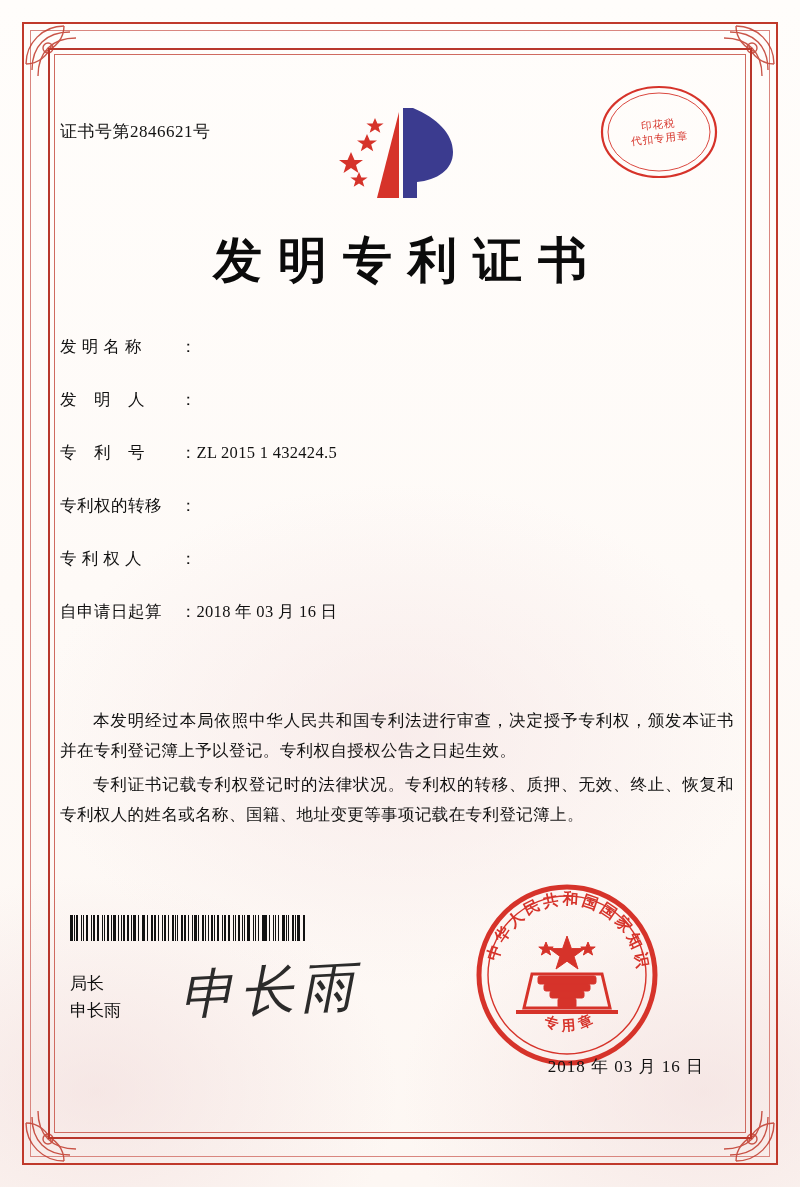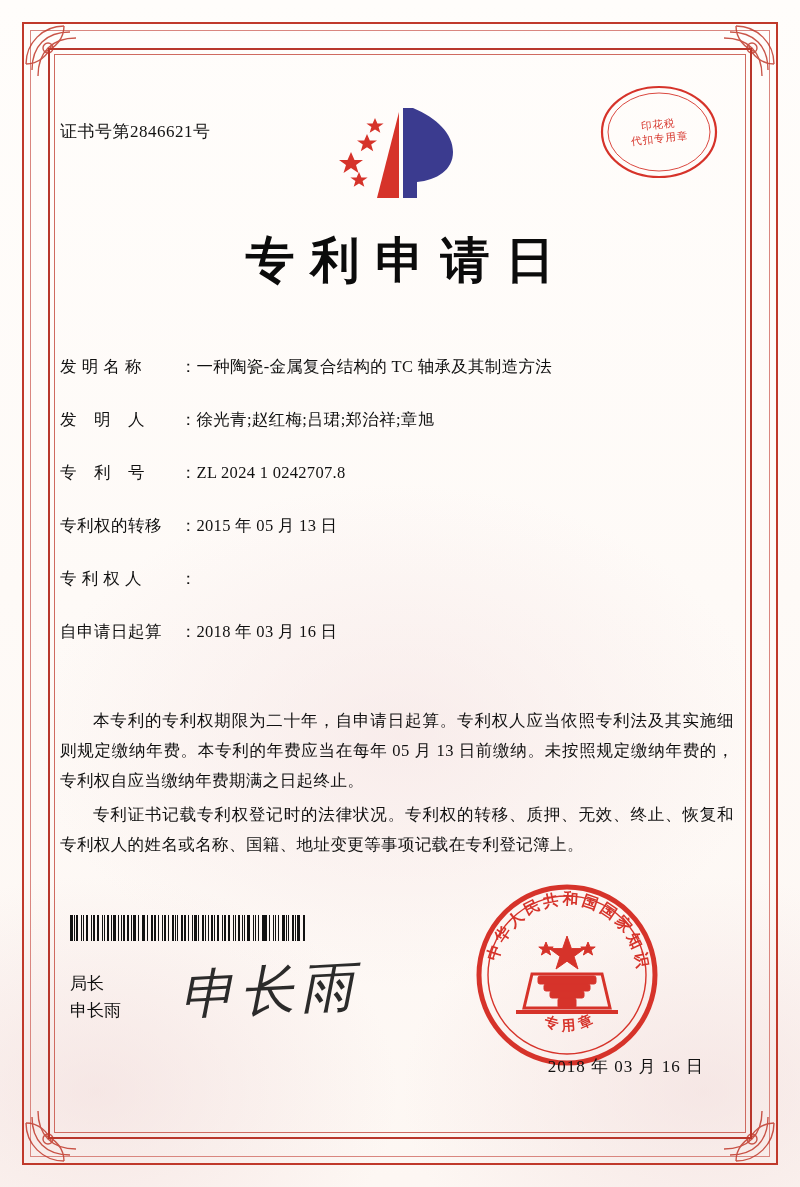--- a/index.html
+++ b/index.html
@@ -122,21 +122,21 @@
     letter-spacing: 16px;
     text-indent: 16px;
     color: #0b0b0b;
     font-family: "DejaVu Serif", "Liberation Serif", serif;
   }
 
   .fields {
     position: absolute;
     left: 0px;
     right: 0px;
-    top: 296px;
+    top: 276px;
     font-size: 16.5px;
     color: #111;
   }
   .field {
     display: flex;
     align-items: baseline;
     margin-bottom: 31px;
     white-space: nowrap;
   }
   .field .label {
@@ -304,56 +304,53 @@
       <svg width="126" height="100" viewBox="0 0 126 100" style="position:absolute;inset:0;">
         <ellipse cx="63" cy="50" rx="57" ry="45" fill="none" stroke="#d6332a" stroke-width="2.2"></ellipse>
         <ellipse cx="63" cy="50" rx="51" ry="39" fill="none" stroke="#d6332a" stroke-width="0.9"></ellipse>
       </svg>
       <div class="lines">
         <span>印花税</span>
         <span>代扣专用章</span>
       </div>
     </div>
 
-    <div class="title">专利申请日</div>
+    <div class="title">发明专利证书</div>
 
     <div class="fields">
       <div class="field">
         <span class="label lbl-w1">发 明 名 称</span>
         <span class="sep">：</span>
-        <span class="value">一种陶瓷-金属复合结构的 TC 轴承及其制造方法</span>
       </div>
       <div class="field">
         <span class="label lbl-w1">发　明　人</span>
         <span class="sep">：</span>
-        <span class="value">徐光青;赵红梅;吕珺;郑治祥;章旭</span>
       </div>
       <div class="field">
         <span class="label lbl-w1">专　利　号</span>
         <span class="sep">：</span>
-        <span class="value">ZL 2024 1 0242707.8</span>
+        <span class="value">ZL 2015 1 432424.5</span>
       </div>
       <div class="field">
         <span class="label lbl-w1">专利权的转移</span>
         <span class="sep">：</span>
-        <span class="value">2015 年 05 月 13 日</span>
       </div>
       <div class="field">
         <span class="label lbl-w1">专 利 权 人</span>
         <span class="sep">：</span>
       </div>
       <div class="field">
         <span class="label lbl-w1">自申请日起算</span>
         <span class="sep">：</span>
         <span class="value">2018 年 03 月 16 日</span>
       </div>
     </div>
 
     <div class="body-text">
-      <p>本专利的专利权期限为二十年，自申请日起算。专利权人应当依照专利法及其实施细则规定缴纳年费。本专利的年费应当在每年 05 月 13 日前缴纳。未按照规定缴纳年费的，专利权自应当缴纳年费期满之日起终止。</p>
+      <p>本发明经过本局依照中华人民共和国专利法进行审查，决定授予专利权，颁发本证书并在专利登记簿上予以登记。专利权自授权公告之日起生效。</p>
       <p>专利证书记载专利权登记时的法律状况。专利权的转移、质押、无效、终止、恢复和专利权人的姓名或名称、国籍、地址变更等事项记载在专利登记簿上。</p>
     </div>
 
     <div class="barcode">
         <i style="width:3px"></i>
         <i style="width:1px;background:transparent"></i>
         <i style="width:1px"></i>
         <i style="width:2px;background:transparent"></i>
         <i style="width:2px"></i>
         <i style="width:3px;background:transparent"></i>

